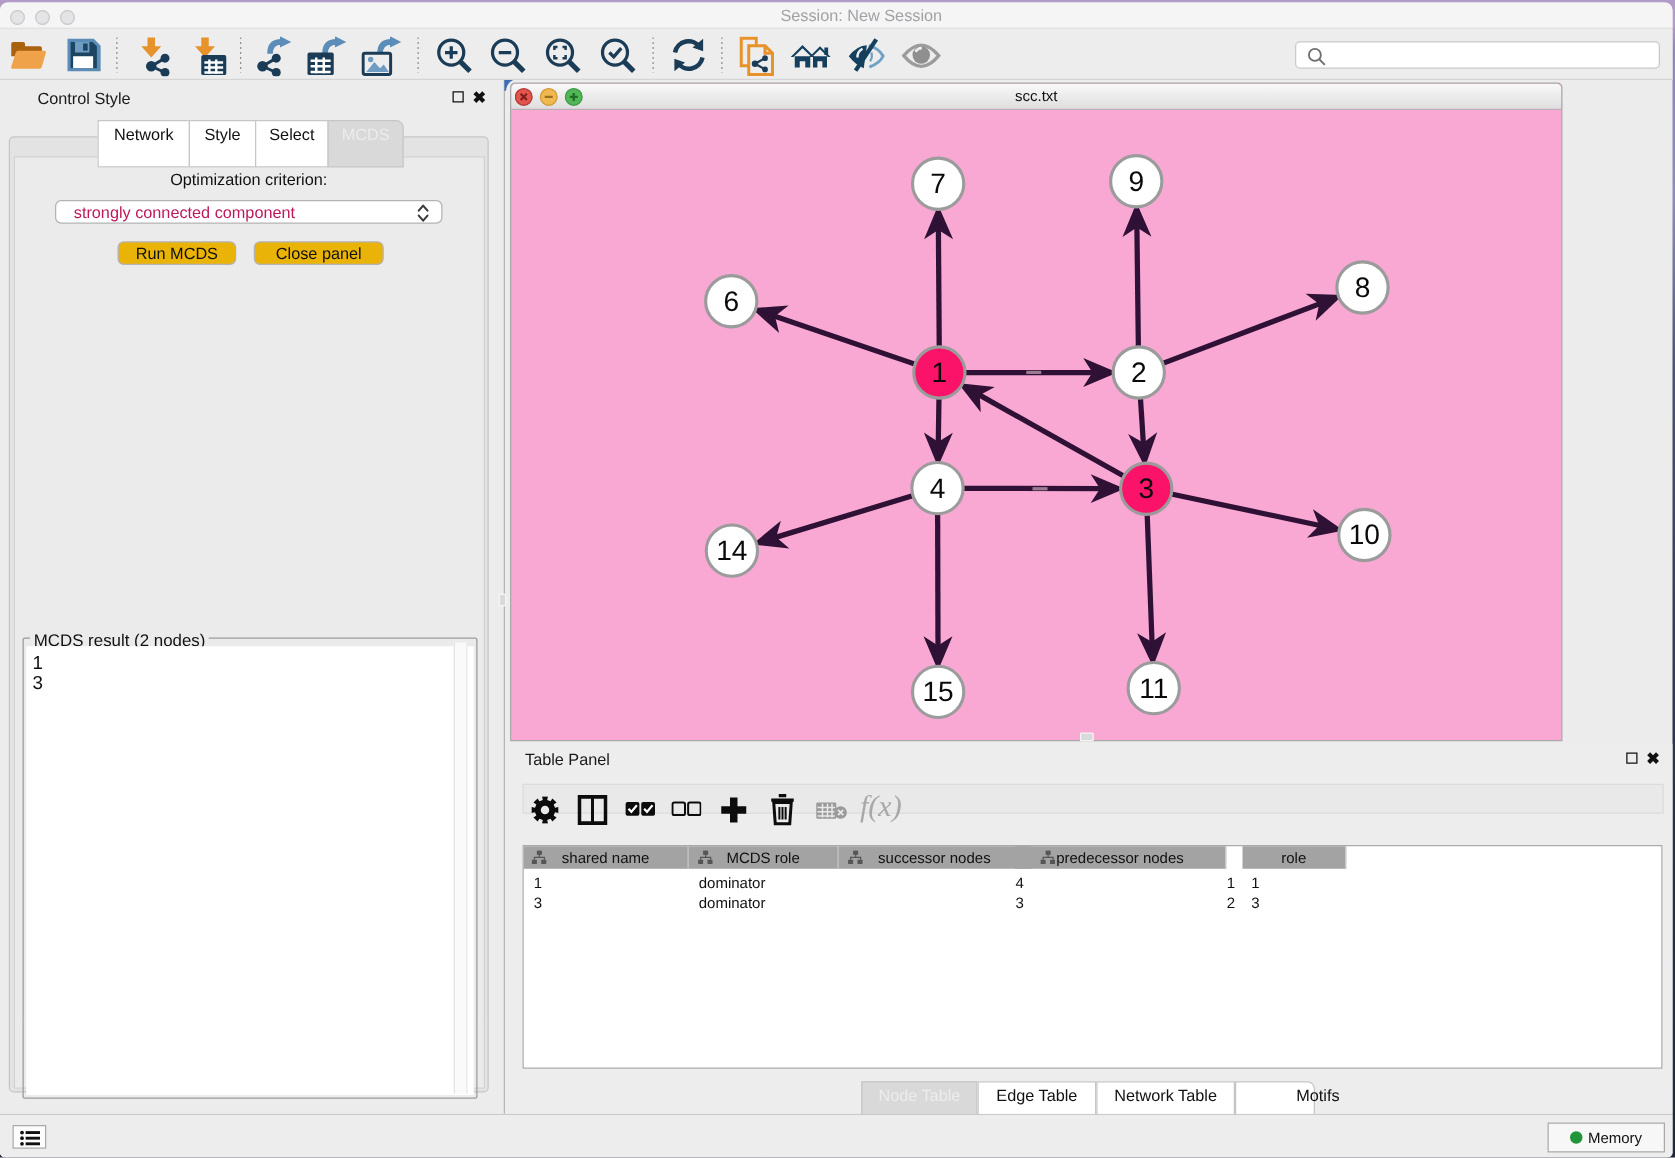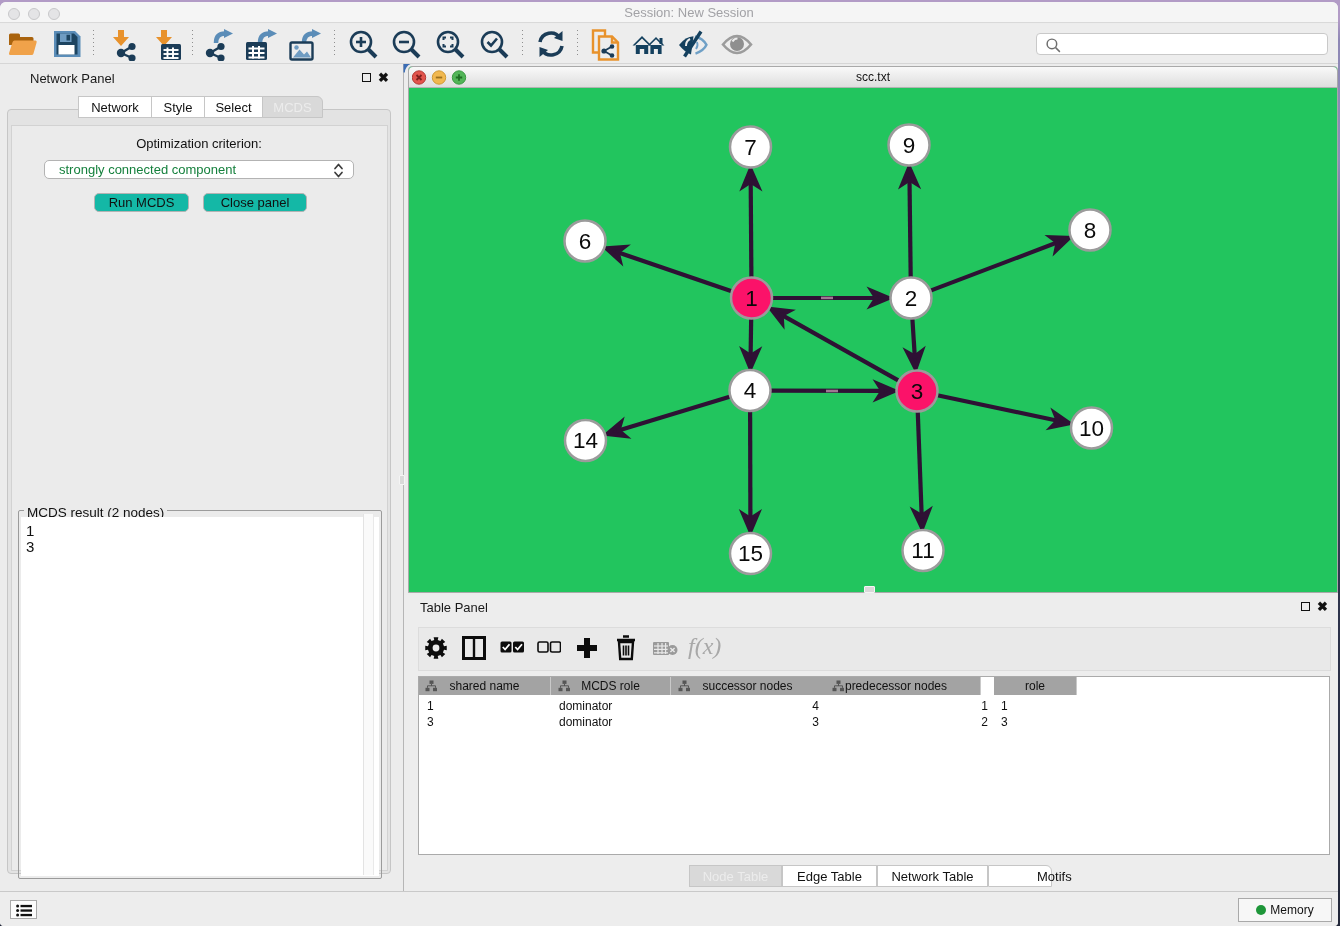--- a/index.html
+++ b/index.html
@@ -16,42 +16,42 @@
 #toolbar { position:absolute; left:0; top:22px; width:100%; height:40px; background:#ededed; border-bottom:1px solid #d6d6d6; }
 .tb-sep { position:absolute; top:6px; height:28px; width:1px; background:repeating-linear-gradient(180deg,#8f8f8f 0 1.2px,rgba(0,0,0,0) 1.2px 4px); }
 .ticon { position:absolute; top:5px; }
 
 #search { position:absolute; left:1036px; top:9px; width:292px; height:22px; background:#fff; border:1px solid #c9c9c9; border-radius:4px; }
 
 #cp-title { position:absolute; left:30px; top:69px; font-size:13px; color:#1a1a1a; }
 .winbtn-sq { position:absolute; width:9px; height:9px; border:1.5px solid #111; }
 .winbtn-x { position:absolute; font-size:13px; font-weight:bold; color:#111; line-height:10px; }
 
-.tab { position:absolute; height:22px; background:#fff; border:1px solid #c6c6c6; font-size:13px; color:#111; text-align:center; line-height:21px; }
+.tab { position:absolute; height:38px; background:#fff; border:1px solid #c6c6c6; font-size:13px; color:#111; text-align:center; line-height:21px; }
 .tab.sel { background:#d9d9d9; color:#ececec; }
 
 #cp-panel { position:absolute; left:7px; top:107px; width:384px; height:765px; background:#e3e3e3; border:1px solid #c6c6c6; border-radius:4px; }
 #cp-inner { position:absolute; left:11px; top:123px; width:377px; height:746px; background:#ebebeb; border:1px solid #d2d2d2; }
 #opt-label { position:absolute; left:0; top:30px; width:100%; text-align:center; font-size:13px; color:#111; }
-#combo { position:absolute; left:36px; top:54px; width:310px; height:19px; background:#fff; border:1px solid #b3b3b3; border-radius:5px; font-size:13px; color:#15803d; line-height:17px; padding-left:14px; }
-.btn { position:absolute; height:19px; background:#14b8a6; border:1px solid #b3b3b3; border-radius:5px; font-size:13px; color:#111; text-align:center; line-height:17px; }
+#combo { position:absolute; left:36px; top:54px; width:310px; height:19px; background:#fff; border:1px solid #b3b3b3; border-radius:5px; font-size:13px; color:#be185d; line-height:17px; padding-left:14px; }
+.btn { position:absolute; height:19px; background:#eab308; border:1px solid #b3b3b3; border-radius:5px; font-size:13px; color:#111; text-align:center; line-height:17px; }
 
 #grp { position:absolute; left:18px; top:508px; width:364px; height:369px; border:1px solid #9b9b9b; border-radius:2px; }
 #grp-label { position:absolute; left:5px; top:-6px; background:#ebebeb; padding:0 3px; font-size:13.5px; color:#111; }
 #grp-text { position:absolute; left:2px; top:6px; right:2px; bottom:2px; background:#fff; font-size:15px; color:#111; padding:6px 4px 2px 5px; line-height:15.7px; }
 
 #vdiv { position:absolute; left:403px; top:62px; width:1px; height:827px; background:#b6b6b6; }
 
-#net { position:absolute; left:408px; top:64px; width:930px; height:527px; background:#22c55e; border:1px solid #a9a9a9; border-radius:4px 4px 0 0; }
+#net { position:absolute; left:408px; top:64px; width:842px; height:527px; background:#f9a8d4; border:1px solid #a9a9a9; border-radius:4px 4px 0 0; }
 #net-tb { position:absolute; left:0; top:0; width:100%; height:21px; background:linear-gradient(180deg,#f9f9f9,#dedede); border-bottom:1px solid #b3b3b3; border-radius:4px 4px 0 0; }
 #net-title { position:absolute; width:100%; top:3px; text-align:center; font-size:12px; color:#111; }
 
 #tp { position:absolute; left:404px; top:593px; width:934px; height:296px; background:#ededed; }
 #tp-title { position:absolute; left:16px; top:5px; font-size:13px; color:#1a1a1a; }
-#tbl-toolbar { position:absolute; left:14px; top:32px; width:913px; height:44px; background:#e9e9e9; border:1px solid #dcdcdc; }
+#tbl-toolbar { position:absolute; left:14px; top:32px; width:913px; height:24px; background:#e9e9e9; border:1px solid #dcdcdc; }
 #tbl { position:absolute; left:14px; top:81px; width:912px; height:179px; background:#fff; border:1px solid #aaa; }
 .th { position:absolute; top:0; height:18px; background:#a3a3a3; border-right:1px solid #c9c9c9; font-size:12px; color:#111; text-align:center; line-height:18px; }
 .td { position:absolute; font-size:12px; color:#111; height:16px; line-height:16px; }
 
 
 #status { position:absolute; left:0; top:889px; width:1338px; height:35px; background:#ededed; border-top:1px solid #c9c9c9; border-radius:0 0 4px 4px; }
 #mem { position:absolute; right:6px; top:6px; width:94px; height:24px; background:#f7f7f7; border:1px solid #a9a9a9; font-size:12px; color:#111; text-align:center; line-height:22px; }
 #listbtn { position:absolute; left:10px; top:8px; width:27px; height:19px; background:#fcfcfc; border:1px solid #a9a9a9; }
 svg text { font-family:"Liberation Sans", sans-serif; }
 </style>
@@ -205,21 +205,21 @@
     <div class="tb-sep" style="left:522px;"></div>
     <div class="tb-sep" style="left:577px;"></div>
     <div id="search">
       <svg width="17" height="17" style="position:absolute;left:8px;top:3px;" viewBox="0 0 16 16">
           <circle cx="6.5" cy="6.5" r="4.5" fill="none" stroke="#6e6e6e" stroke-width="1.4"></circle>
           <line x1="10" y1="10" x2="14" y2="14" stroke="#6e6e6e" stroke-width="1.4"></line>
         </svg>
     </div>
   </div>
 
-  <div id="cp-title">Network Panel</div>
+  <div id="cp-title">Control Style</div>
   <div class="winbtn-sq" style="left:362px; top:71px;"></div>
   <div class="winbtn-x" style="left:378px; top:71px;">✖</div>
   <div id="cp-panel"></div>
   <div id="cp-inner"></div>
   <div class="tab" style="left:78px; top:94px; width:74px;">Network</div>
   <div class="tab" style="left:151px; top:94px; width:54px;">Style</div>
   <div class="tab" style="left:204px; top:94px; width:59px;">Select</div>
   <div class="tab sel" style="left:262px; top:94px; width:61px; border-radius:0 6px 0 0;">MCDS</div>
   <div class="abs" style="left:8px; top:104px; width:382px;">
     <div id="opt-label">Optimization criterion:</div>

